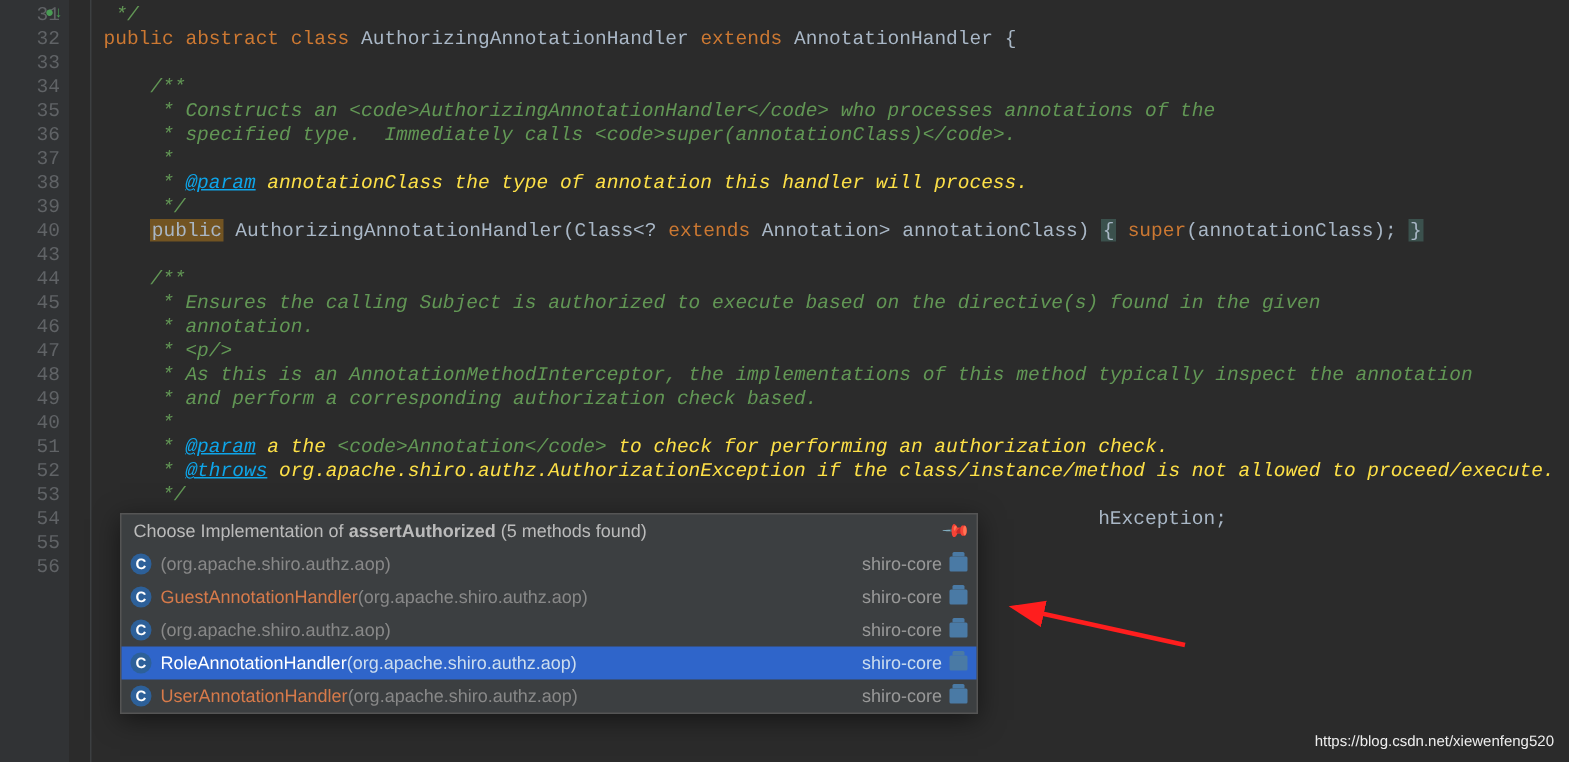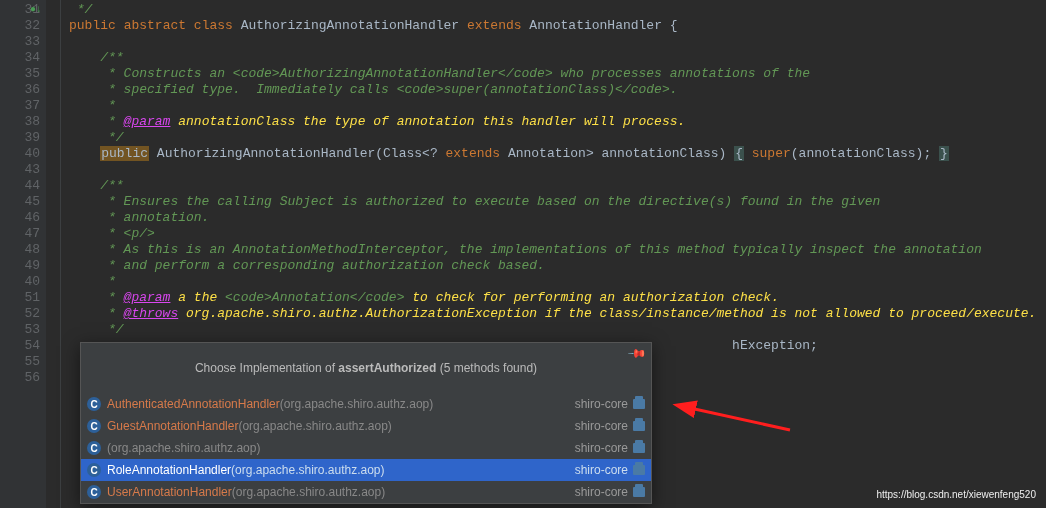--- a/index.html
+++ b/index.html
@@ -3,27 +3,27 @@
 <meta charset="utf-8">
 <style>
   html,body{margin:0;padding:0;background:#2b2b2b;font-family:Consolas,"Courier New",monospace;font-size:13px;color:#a9b7c6;width:1046px;height:508px;overflow:hidden}
   .editor{display:flex;height:100%}
   .gutter{width:40px;background:#313335;color:#606366;text-align:right;padding-right:6px;padding-top:2px;line-height:16px;flex-shrink:0;position:relative}
   .gutter div{height:16px}
   .fold{width:14px;background:#2b2b2b;border-right:1px solid #3c3f41;position:relative;flex-shrink:0;padding-top:2px}
   .code{padding:2px 0 0 8px;line-height:16px;white-space:pre;position:relative;flex:1}
   .c-kw{color:#cc7832}
   .c-com{color:#629755;font-style:italic}
-  .c-tag{color:#d946ef;font-style:italic;text-decoration:underline}
+  .c-tag{color:#0ea5e9;font-style:italic;text-decoration:underline}
   .c-param{color:#fde047;font-style:italic}
   .c-cls{color:#a9b7c6}
   .hl-y{background:#725422;color:#a9b7c6;padding:0 1px}
   .brace-bg{background:#3b514d;padding:0 1px}
   .popup{position:absolute;left:80px;top:342px;width:570px;background:#3c3f41;border:1px solid #555;box-shadow:0 4px 16px rgba(0,0,0,.5);font-family:"Segoe UI",Arial,sans-serif;font-size:12px}
-  .popup-title{padding:18px 8px;color:#bbbbbb;text-align:center;position:relative}
+  .popup-title{padding:4px 8px;color:#bbbbbb;text-align:left;position:relative}
   .popup-title b{font-weight:bold}
   .pin{position:absolute;right:6px;top:4px;color:#aaa;font-size:12px;transform:rotate(45deg)}
   .popup-list{}
   .popup-item{display:flex;align-items:center;padding:2px 6px;height:18px}
   .popup-item.sel{background:#2f65ca;color:#fff}
   .ico-c{display:inline-flex;width:14px;height:14px;border-radius:50%;background:#2d6099;color:#fff;font-size:10px;font-weight:bold;align-items:center;justify-content:center;margin-right:6px;flex-shrink:0}
   .popup-item .nm{color:#d77a4a}
   .popup-item.sel .nm{color:#fff}
   .popup-item .pkg{color:#888}
   .popup-item.sel .pkg{color:#cde}
@@ -73,21 +73,20 @@
 </div>
 
 <div class="popup">
   <div class="popup-title">
     <span>Choose Implementation of </span><b>assertAuthorized</b><span> (5 methods found)</span>
     <span class="pin">📌</span>
   </div>
   <div class="popup-list" id="popup-list">
       <div class="popup-item">
         <span class="ico-c">C</span>
-        <span class="nm">AuthenticatedAnnotationHandler</span>
         <span class="pkg"> (org.apache.shiro.authz.aop)</span>
         <span class="mod">shiro-core</span>
         <span class="mod-ico"></span>
       </div>
       <div class="popup-item">
         <span class="ico-c">C</span>
         <span class="nm">GuestAnnotationHandler</span>
         <span class="pkg"> (org.apache.shiro.authz.aop)</span>
         <span class="mod">shiro-core</span>
         <span class="mod-ico"></span>

